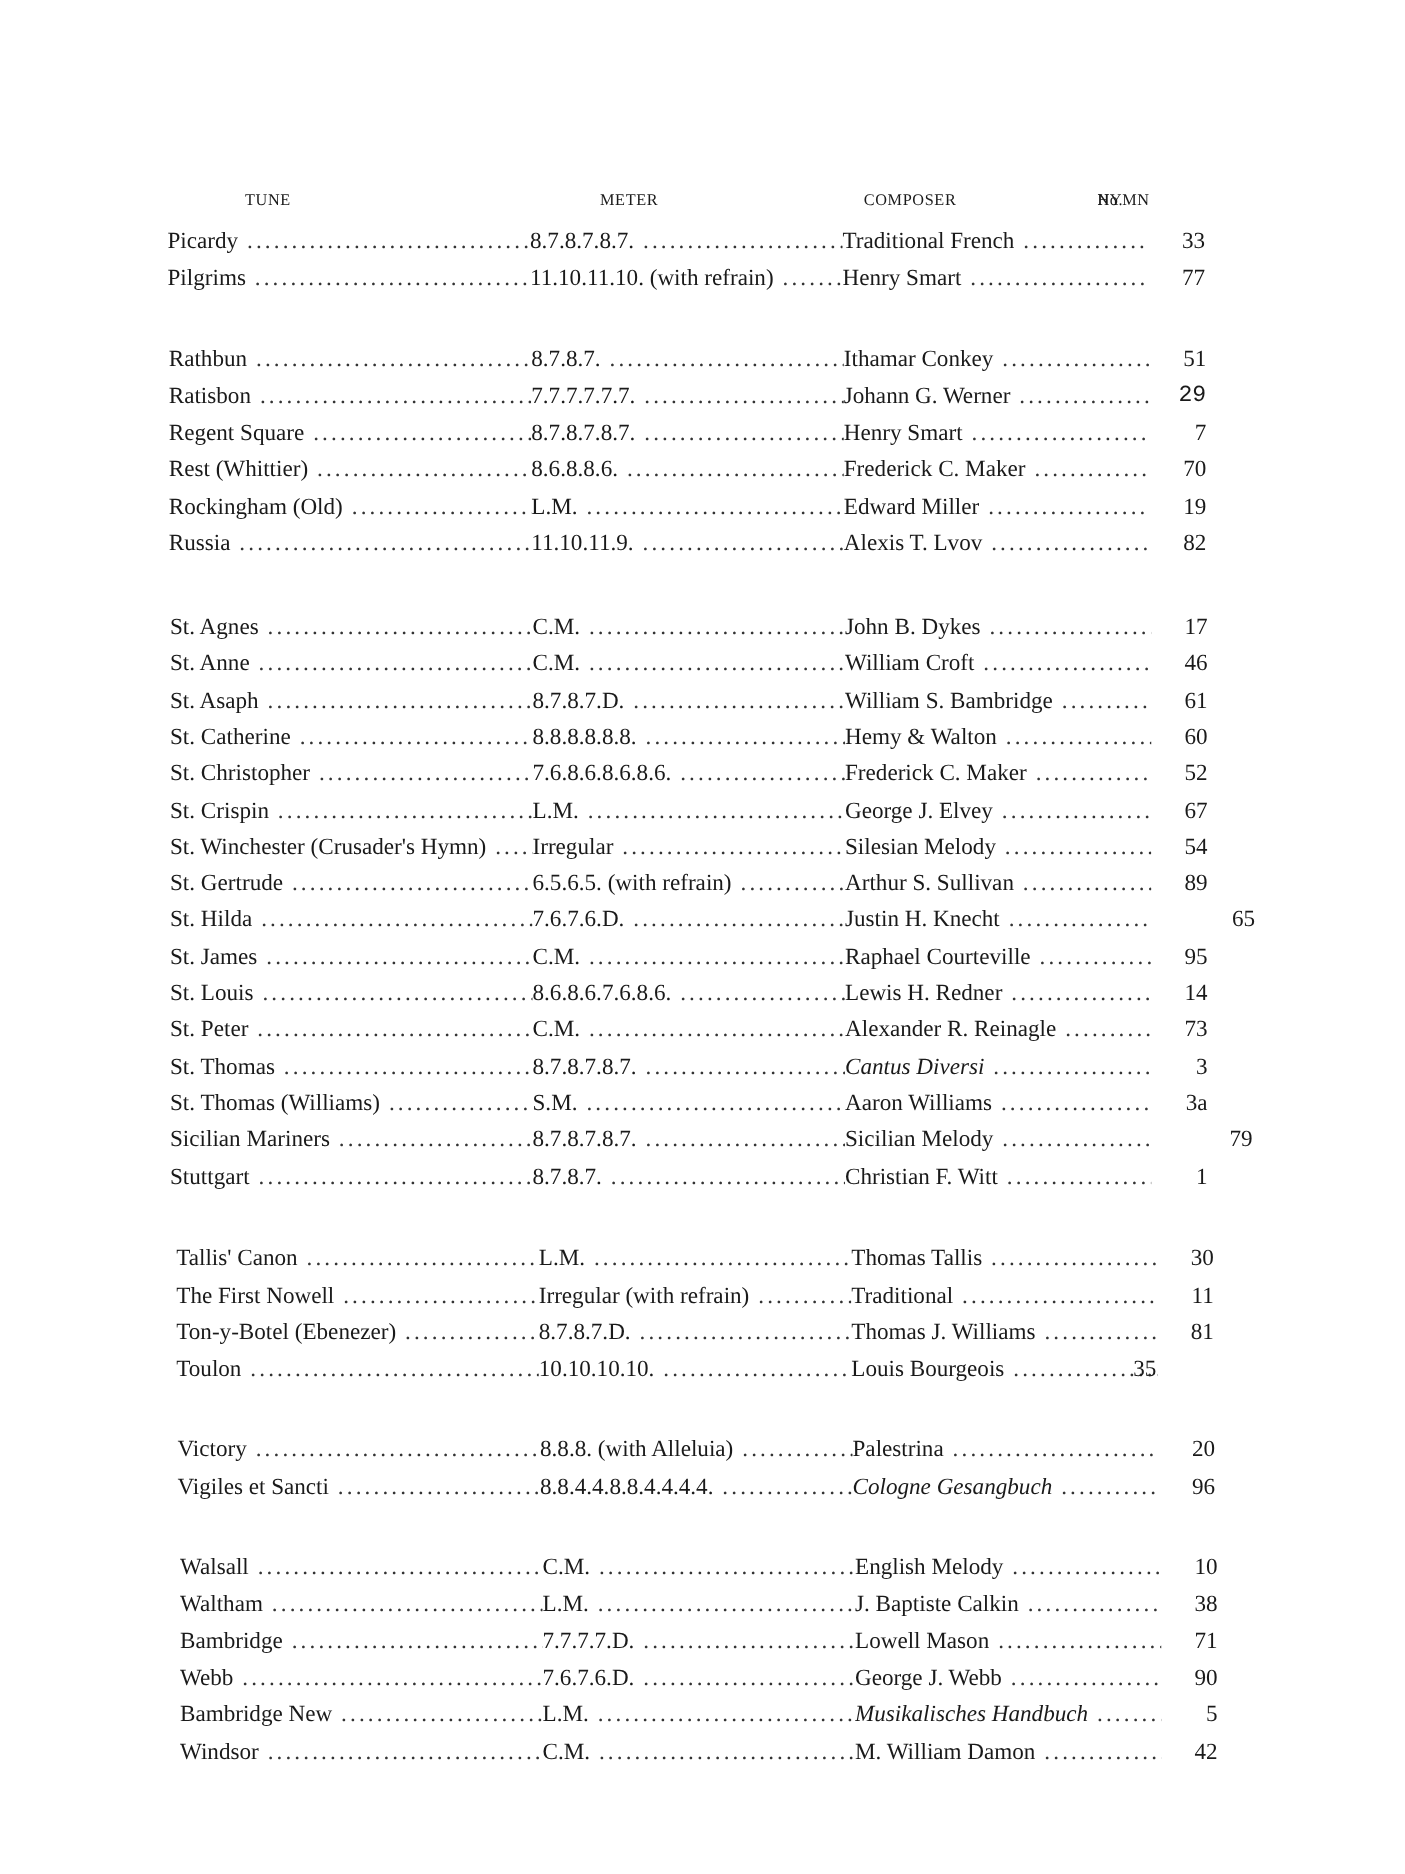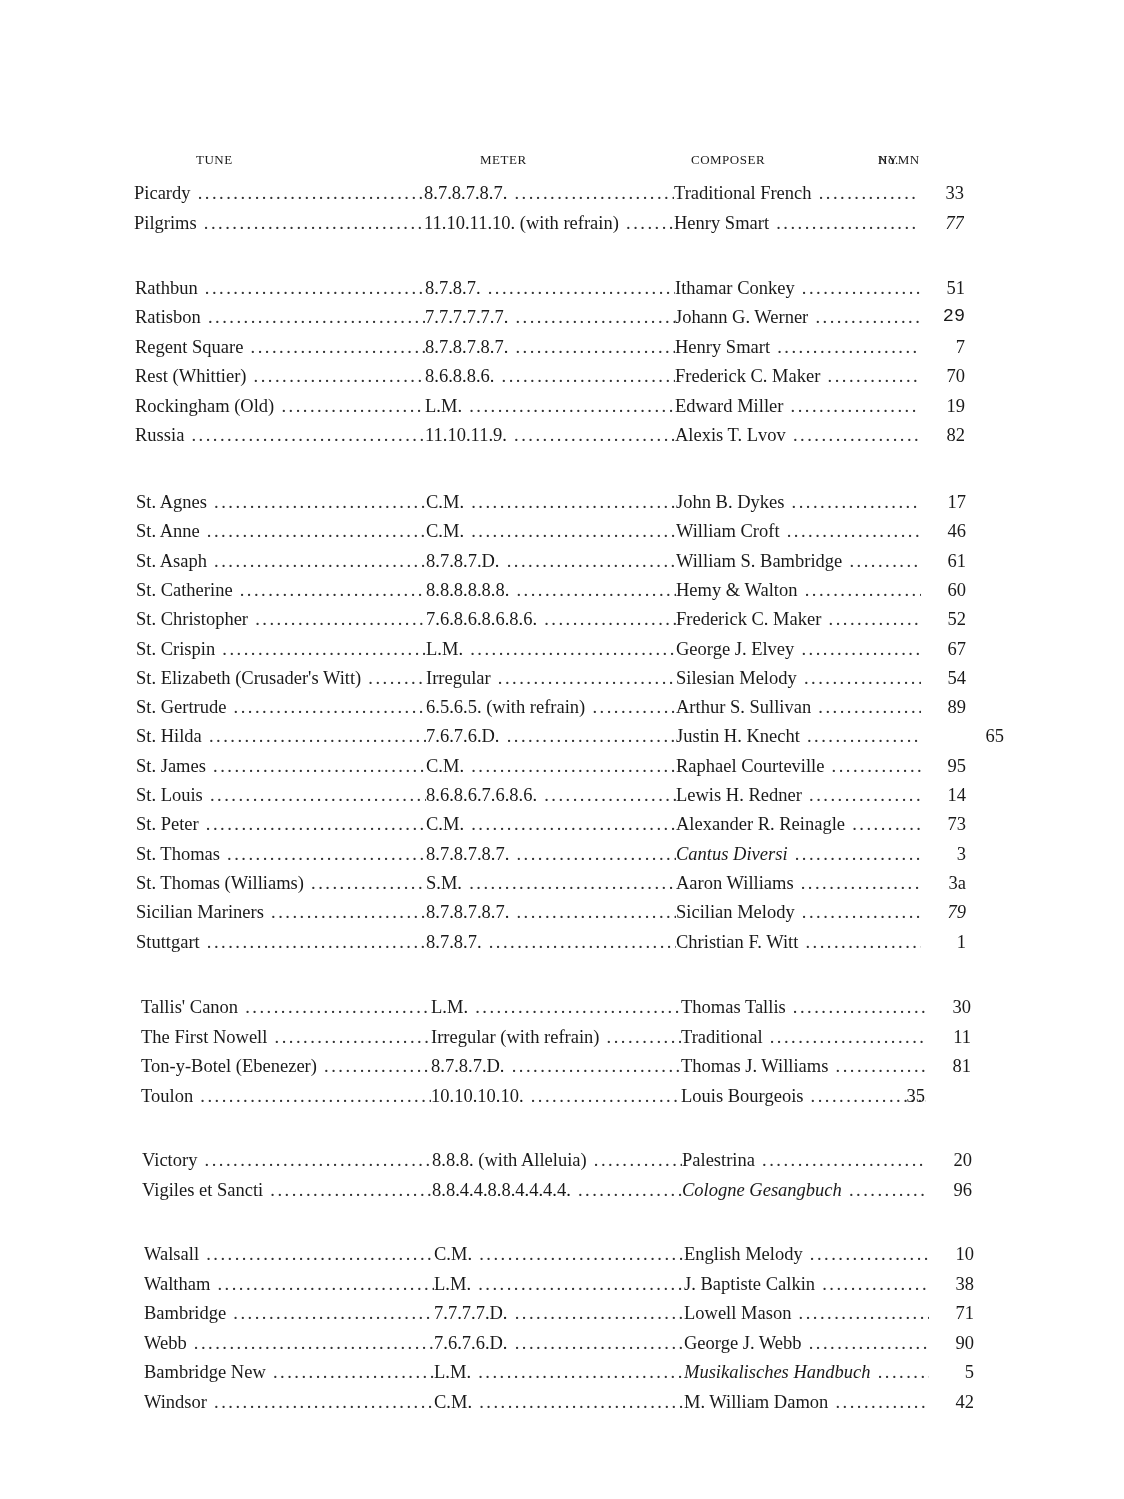--- a/index.html
+++ b/index.html
@@ -48,21 +48,21 @@
       <div class="row" style="top: 181px; left: 134px; width: 850px;">
         <span class="cell tune" style="width: 290px;"><span>Picardy</span><span class="dots"> ............................................................</span></span>
         <span class="cell meter" style="left: 290px; width: 250px;"><span>8.7.8.7.8.7.</span><span class="dots"> ............................................................</span></span>
         <span class="cell composer" style="left: 540px; width: 245px;"><span>Traditional French</span><span class="dots"> ............................................................</span></span>
         <span class="cell num" style="left: 790px;">33</span>
       </div>
       <div class="row" style="top: 210.5px; left: 134px; width: 850px;">
         <span class="cell tune" style="width: 290px;"><span>Pilgrims</span><span class="dots"> ............................................................</span></span>
         <span class="cell meter" style="left: 290px; width: 250px;"><span>11.10.11.10. (with refrain)</span><span class="dots"> ............................................................</span></span>
         <span class="cell composer" style="left: 540px; width: 245px;"><span>Henry Smart</span><span class="dots"> ............................................................</span></span>
-        <span class="cell num" style="left: 790px; font-style: italic;">77</span>
+        <span class="cell num" style="left: 790px;">77</span>
       </div>
       <div class="row" style="top: 276px; left: 135px; width: 850px;">
         <span class="cell tune" style="width: 290px;"><span>Rathbun</span><span class="dots"> ............................................................</span></span>
         <span class="cell meter" style="left: 290px; width: 250px;"><span>8.7.8.7.</span><span class="dots"> ............................................................</span></span>
         <span class="cell composer" style="left: 540px; width: 245px;"><span>Ithamar Conkey</span><span class="dots"> ............................................................</span></span>
         <span class="cell num" style="left: 790px;">51</span>
       </div>
       <div class="row" style="top: 305.4px; left: 135px; width: 850px;">
         <span class="cell tune" style="width: 290px;"><span>Ratisbon</span><span class="dots"> ............................................................</span></span>
         <span class="cell meter" style="left: 290px; width: 250px;"><span>7.7.7.7.7.7.</span><span class="dots"> ............................................................</span></span>
@@ -123,21 +123,21 @@
         <span class="cell composer" style="left: 540px; width: 245px;"><span>Frederick C. Maker</span><span class="dots"> ............................................................</span></span>
         <span class="cell num" style="left: 790px;">52</span>
       </div>
       <div class="row" style="top: 636.5px; left: 136px; width: 850px;">
         <span class="cell tune" style="width: 290px;"><span>St. Crispin</span><span class="dots"> ............................................................</span></span>
         <span class="cell meter" style="left: 290px; width: 250px;"><span>L.M.</span><span class="dots"> ............................................................</span></span>
         <span class="cell composer" style="left: 540px; width: 245px;"><span>George J. Elvey</span><span class="dots"> ............................................................</span></span>
         <span class="cell num" style="left: 790px;">67</span>
       </div>
       <div class="row" style="top: 665.8px; left: 136px; width: 850px;">
-        <span class="cell tune" style="width: 290px;"><span>St. Elizabeth (Crusader's Witt)</span><span class="dots"> ............................................................</span></span>
+        <span class="cell tune" style="width: 290px;"><span>St. Winchester (Crusader's Hymn)</span><span class="dots"> ............................................................</span></span>
         <span class="cell meter" style="left: 290px; width: 250px;"><span>Irregular</span><span class="dots"> ............................................................</span></span>
         <span class="cell composer" style="left: 540px; width: 245px;"><span>Silesian Melody</span><span class="dots"> ............................................................</span></span>
         <span class="cell num" style="left: 790px;">54</span>
       </div>
       <div class="row" style="top: 695.1px; left: 136px; width: 850px;">
         <span class="cell tune" style="width: 290px;"><span>St. Gertrude</span><span class="dots"> ............................................................</span></span>
         <span class="cell meter" style="left: 290px; width: 250px;"><span>6.5.6.5. (with refrain)</span><span class="dots"> ............................................................</span></span>
         <span class="cell composer" style="left: 540px; width: 245px;"><span>Arthur S. Sullivan</span><span class="dots"> ............................................................</span></span>
         <span class="cell num" style="left: 790px;">89</span>
       </div>
@@ -174,21 +174,21 @@
       <div class="row" style="top: 870.9px; left: 136px; width: 850px;">
         <span class="cell tune" style="width: 290px;"><span>St. Thomas (Williams)</span><span class="dots"> ............................................................</span></span>
         <span class="cell meter" style="left: 290px; width: 250px;"><span>S.M.</span><span class="dots"> ............................................................</span></span>
         <span class="cell composer" style="left: 540px; width: 245px;"><span>Aaron Williams</span><span class="dots"> ............................................................</span></span>
         <span class="cell num" style="left: 790px;">3a</span>
       </div>
       <div class="row" style="top: 900.2px; left: 136px; width: 850px;">
         <span class="cell tune" style="width: 290px;"><span>Sicilian Mariners</span><span class="dots"> ............................................................</span></span>
         <span class="cell meter" style="left: 290px; width: 250px;"><span>8.7.8.7.8.7.</span><span class="dots"> ............................................................</span></span>
         <span class="cell composer" style="left: 540px; width: 245px;"><span>Sicilian Melody</span><span class="dots"> ............................................................</span></span>
-        <span class="cell num" style="left: 790px; font-style: italic;">79</span>
+        <span class="cell num" style="left: 826px;">79</span>
       </div>
       <div class="row" style="top: 929.5px; left: 136px; width: 850px;">
         <span class="cell tune" style="width: 290px;"><span>Stuttgart</span><span class="dots"> ............................................................</span></span>
         <span class="cell meter" style="left: 290px; width: 250px;"><span>8.7.8.7.</span><span class="dots"> ............................................................</span></span>
         <span class="cell composer" style="left: 540px; width: 245px;"><span>Christian F. Witt</span><span class="dots"> ............................................................</span></span>
         <span class="cell num" style="left: 790px;">1</span>
       </div>
       <div class="row" style="top: 995px; left: 141px; width: 850px;">
         <span class="cell tune" style="width: 290px;"><span>Tallis' Canon</span><span class="dots"> ............................................................</span></span>
         <span class="cell meter" style="left: 290px; width: 250px;"><span>L.M.</span><span class="dots"> ............................................................</span></span>

